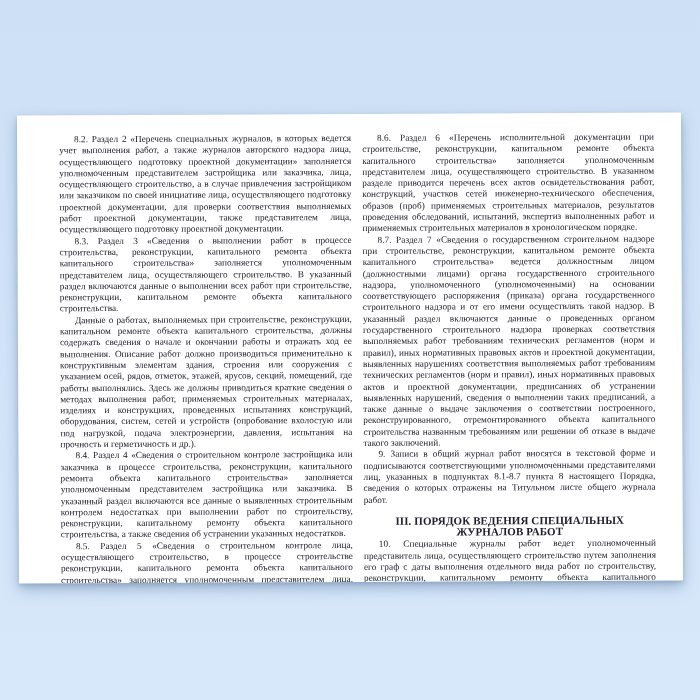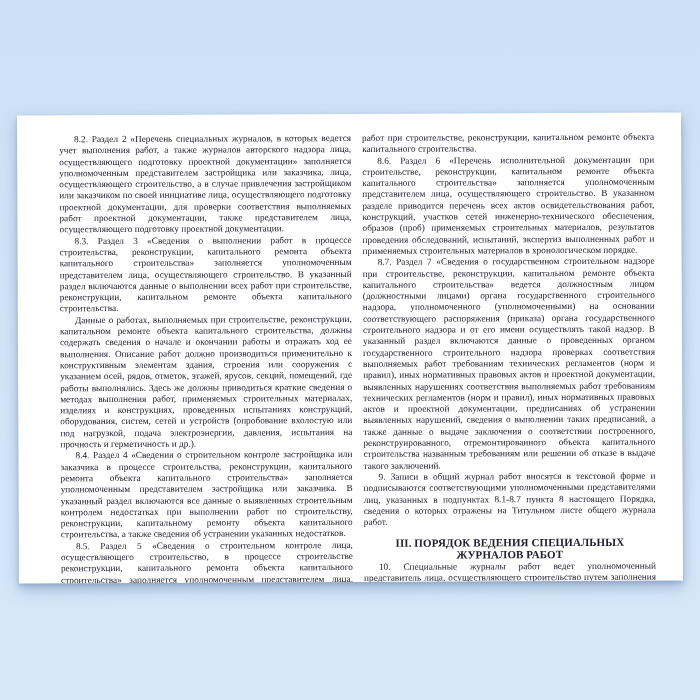--- a/index.html
+++ b/index.html
@@ -62,21 +62,20 @@
 <div class="paper">
   <div class="cols">
     <div class="col">
         <p class="body"><span>8.2. Раздел 2 «Перечень специальных журналов, в которых ведется учет выполнения работ, а также журналов авторского надзора лица, осуществляющего подготовку проектной документации» заполняется уполномоченным представителем застройщика или заказчика, лица, осуществляющего строительство, а в случае привлечения застройщиком или заказчиком по своей инициативе лица, осуществляющего подготовку проектной документации, для проверки соответствия выполняемых работ проектной документации, также представителем лица, осуществляющего подготовку проектной документации.</span></p>
         <p class="body"><span>8.3. Раздел 3 «Сведения о выполнении работ в процессе строительства, реконструкции, капитального ремонта объекта капитального строительства» заполняется уполномоченным представителем лица, осуществляющего строительство. В указанный раздел включаются данные о выполнении всех работ при строительстве, реконструкции, капитальном ремонте объекта капитального строительства.</span></p>
         <p class="body"><span>Данные о работах, выполняемых при строительстве, реконструкции, капитальном ремонте объекта капитального строительства, должны содержать сведения о начале и окончании работы и отражать ход ее выполнения. Описание работ должно производиться применительно к конструктивным элементам здания, строения или сооружения с указанием осей, рядов, отметок, этажей, ярусов, секций, помещений, где работы выполнялись. Здесь же должны приводиться краткие сведения о методах выполнения работ, применяемых строительных материалах, изделиях и конструкциях, проведенных испытаниях конструкций, оборудования, систем, сетей и устройств (опробование вхолостую или под нагрузкой, подача электроэнергии, давления, испытания на прочность и герметичность и др.).</span></p>
         <p class="body"><span>8.4. Раздел 4 «Сведения о строительном контроле застройщика или заказчика в процессе строительства, реконструкции, капитального ремонта объекта капитального строительства» заполняется уполномоченным представителем застройщика или заказчика. В указанный раздел включаются все данные о выявленных строительным контролем недостатках при выполнении работ по строительству, реконструкции, капитальному ремонту объекта капитального строительства, а также сведения об устранении указанных недостатков.</span></p>
         <p class="body"><span>8.5. Раздел 5 «Сведения о строительном контроле лица, осуществляющего строительство, в процессе строительстве реконструкции, капитального ремонта объекта капитального строительства» заполняется уполномоченным представителем лица, осуществляющего строительство. В указанный раздел включаются все данные о выявленных строительным контролем недостатков </span></p>
       </div>
     <div class="col">
-        <p class="body noindent"><span>работ при строительстве, реконструкции, капитальном ремонте объекта капитального строительства.</span></p>
         <p class="body"><span>8.6. Раздел 6 «Перечень исполнительной документации при строительстве, реконструкции, капитальном ремонте объекта капитального строительства» заполняется уполномоченным представителем лица, осуществляющего строительство. В указанном разделе приводится перечень всех актов освидетельствования работ, конструкций, участков сетей инженерно-технического обеспечения, образов (проб) применяемых строительных материалов, результатов проведения обследований, испытаний, экспертиз выполненных работ и применяемых строительных материалов в хронологическом порядке.</span></p>
         <p class="body"><span>8.7. Раздел 7 «Сведения о государственном строительном надзоре при строительстве, реконструкции, капитальном ремонте объекта капитального строительства» ведется должностным лицом (должностными лицами) органа государственного строительного надзора, уполномоченного (уполномоченными) на основании соответствующего распоряжения (приказа) органа государственного строительного надзора и от его имени осуществлять такой надзор. В указанный раздел включаются данные о проведенных органом государственного строительного надзора проверках соответствия выполняемых работ требованиям технических регламентов (норм и правил), иных нормативных правовых актов и проектной документации, выявленных нарушениях соответствия выполняемых работ требованиям технических регламентов (норм и правил), иных нормативных правовых актов и проектной документации, предписаниях об устранении выявленных нарушений, сведения о выполнении таких предписаний, а также данные о выдаче заключения о соответствии построенного, реконструированного, отремонтированного объекта капитального строительства названным требованиям или решении об отказе в выдаче такого заключений.</span></p>
         <p class="body"><span>9. Записи в общий журнал работ вносятся в текстовой форме и подписываются соответствующими уполномоченными представителями лиц, указанных в подпунктах 8.1-8.7 пункта 8 настоящего Порядка, сведения о которых отражены на Титульном листе общего журнала работ.</span></p>
         <p class="heading"><span>III. ПОРЯДОК ВЕДЕНИЯ СПЕЦИАЛЬНЫХ ЖУРНАЛОВ РАБОТ</span></p>
         <p class="body"><span>10. Специальные журналы работ ведет уполномоченный представитель лица, осуществляющего строительство путем заполнения его граф </span><span> с даты выполнения отдельного вида работ по строительству, реконструкции, капитальному ремонту объекта капитального строительства до даты фактического </span></p>
       </div>
   </div>
 </div>
 
 </body></html>

